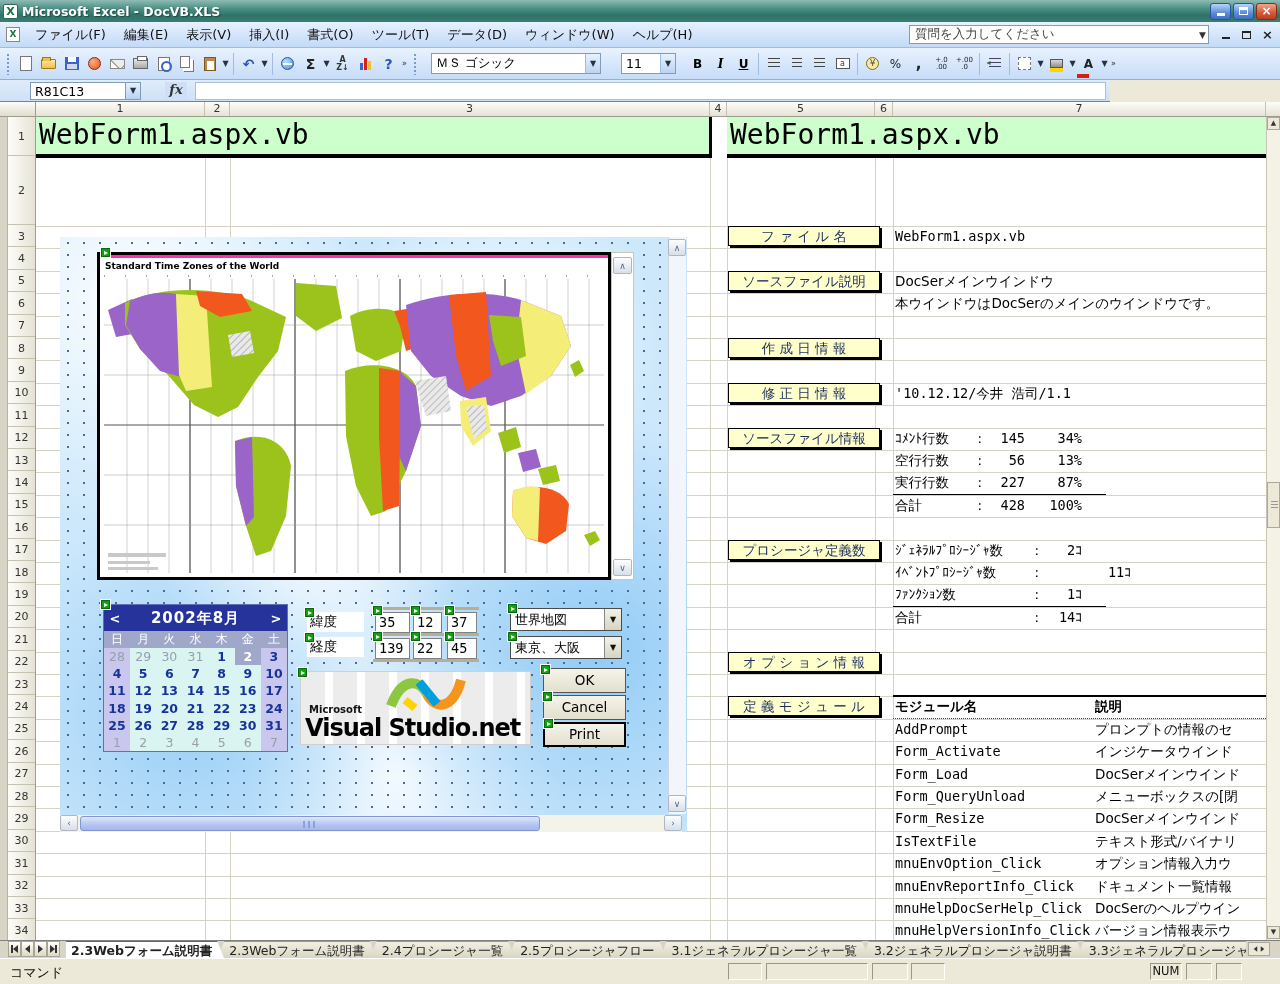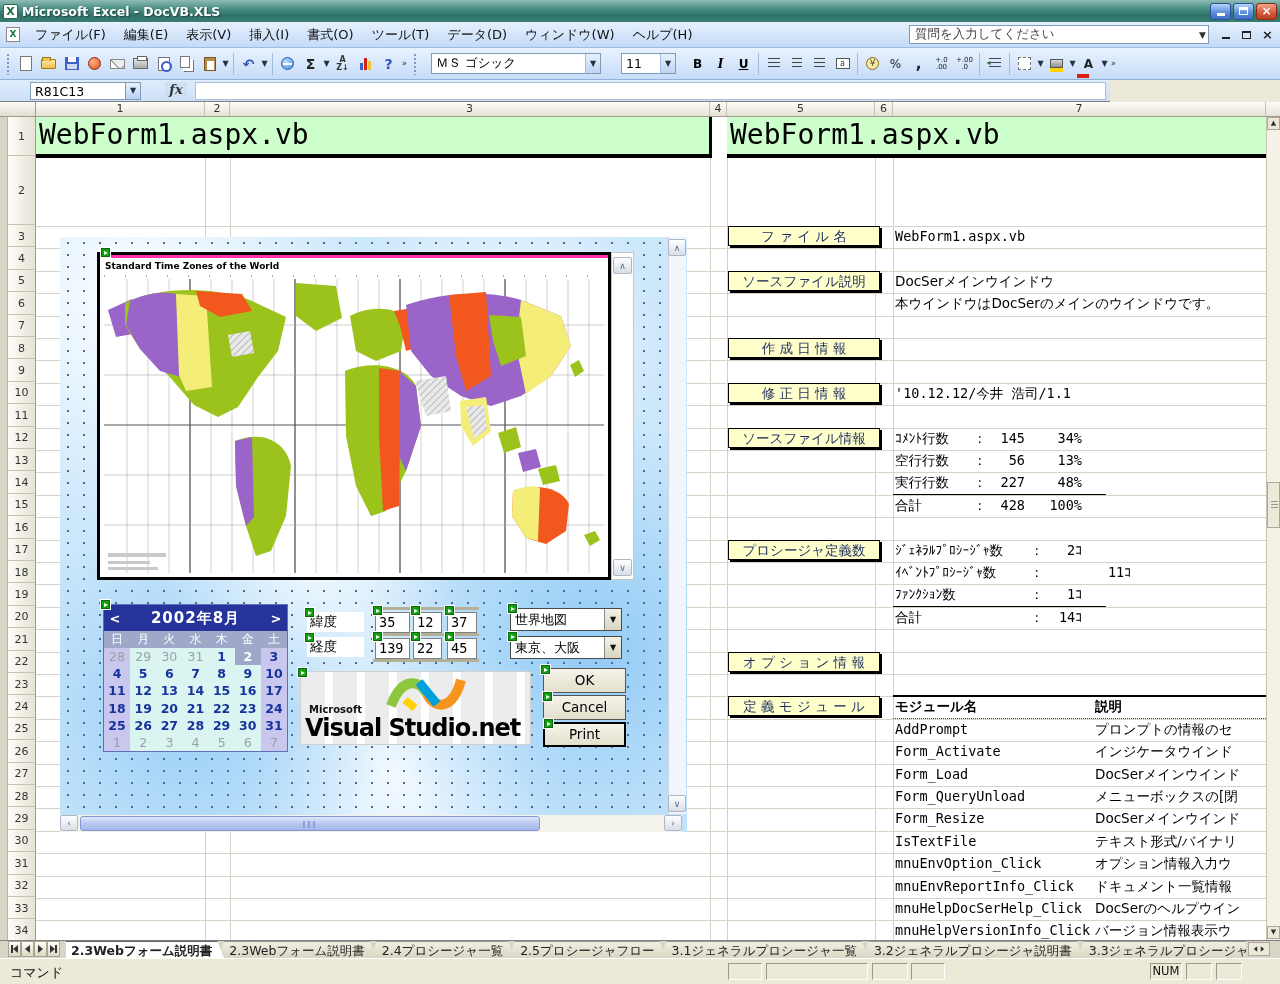--- a/index.html
+++ b/index.html
@@ -706,21 +706,21 @@
       <div class="pval sans" style="top:310.6px;left:973px;width:16px">：</div>
       <div class="pval r" style="top:310.6px;left:985px;width:40px">145</div>
       <div class="pval r" style="top:310.6px;left:1032px;width:50px">34%</div>
       <div class="pval sans" style="top:333px;left:895px;width:80px">空行行数</div>
       <div class="pval sans" style="top:333px;left:973px;width:16px">：</div>
       <div class="pval r" style="top:333px;left:985px;width:40px">56</div>
       <div class="pval r" style="top:333px;left:1032px;width:50px">13%</div>
       <div class="pval sans" style="top:355.4px;left:895px;width:80px">実行行数</div>
       <div class="pval sans" style="top:355.4px;left:973px;width:16px">：</div>
       <div class="pval r" style="top:355.4px;left:985px;width:40px">227</div>
-      <div class="pval r" style="top:355.4px;left:1032px;width:50px">48%</div>
+      <div class="pval r" style="top:355.4px;left:1032px;width:50px">87%</div>
       <div class="pval sans" style="top:377.79999999999995px;left:895px;width:80px">合計</div>
       <div class="pval sans" style="top:377.79999999999995px;left:973px;width:16px">：</div>
       <div class="pval r" style="top:377.79999999999995px;left:985px;width:40px">428</div>
       <div class="pval r" style="top:377.79999999999995px;left:1032px;width:50px">100%</div>
       <div class="uline" style="top:377.29999999999995px"></div>
       <div class="ylabel" style="top:422.59999999999997px">プロシージャ定義数</div>
       <div class="pval sans" style="top:422.59999999999997px;left:895px;width:135px">ｼﾞｪﾈﾗﾙﾌﾟﾛｼｰｼﾞｬ数</div>
       <div class="pval sans" style="top:422.59999999999997px;left:1030px;width:16px">：</div>
       <div class="pval r" style="top:422.59999999999997px;left:1044px;width:38px">2ｺ</div>
       <div class="pval sans" style="top:445px;left:895px;width:135px">ｲﾍﾞﾝﾄﾌﾟﾛｼｰｼﾞｬ数</div>

